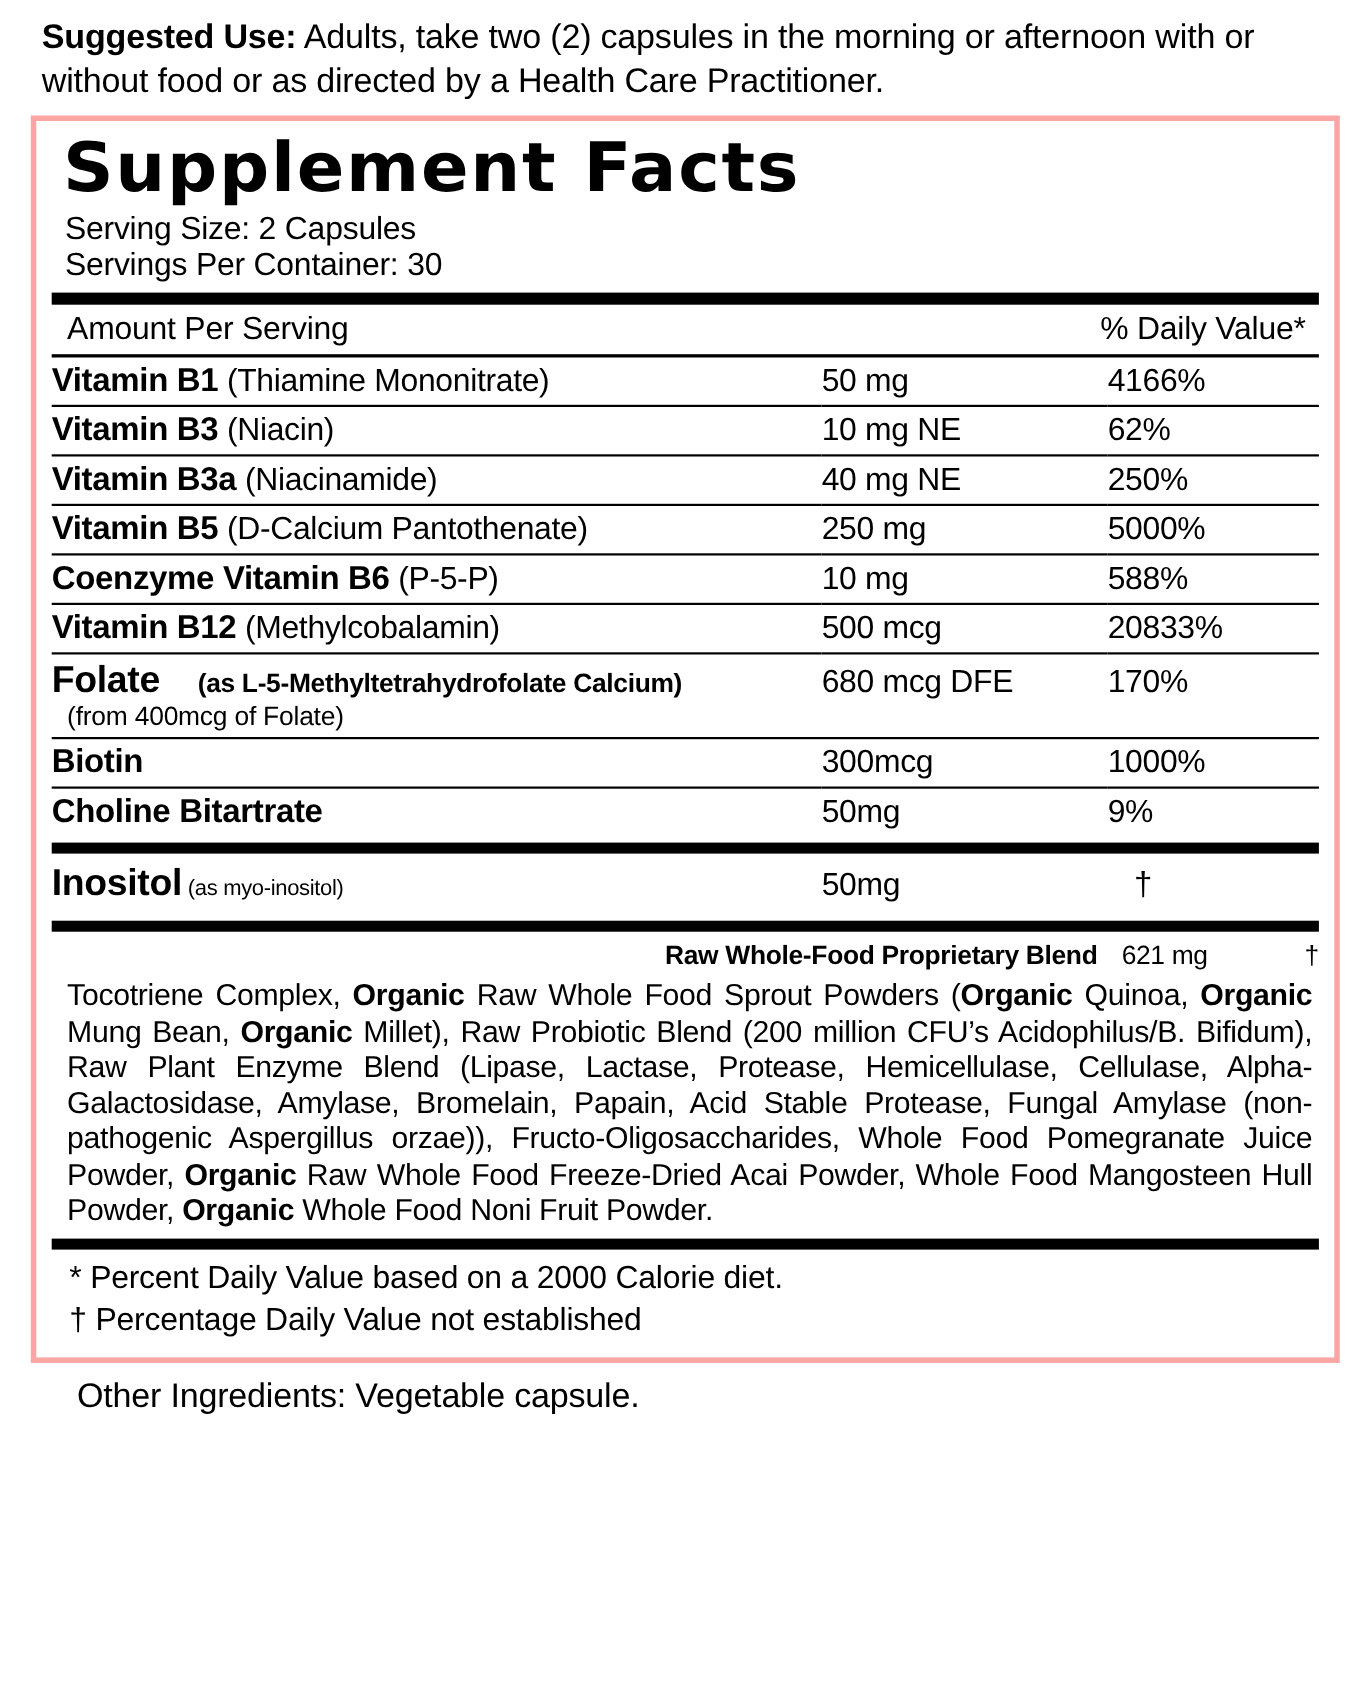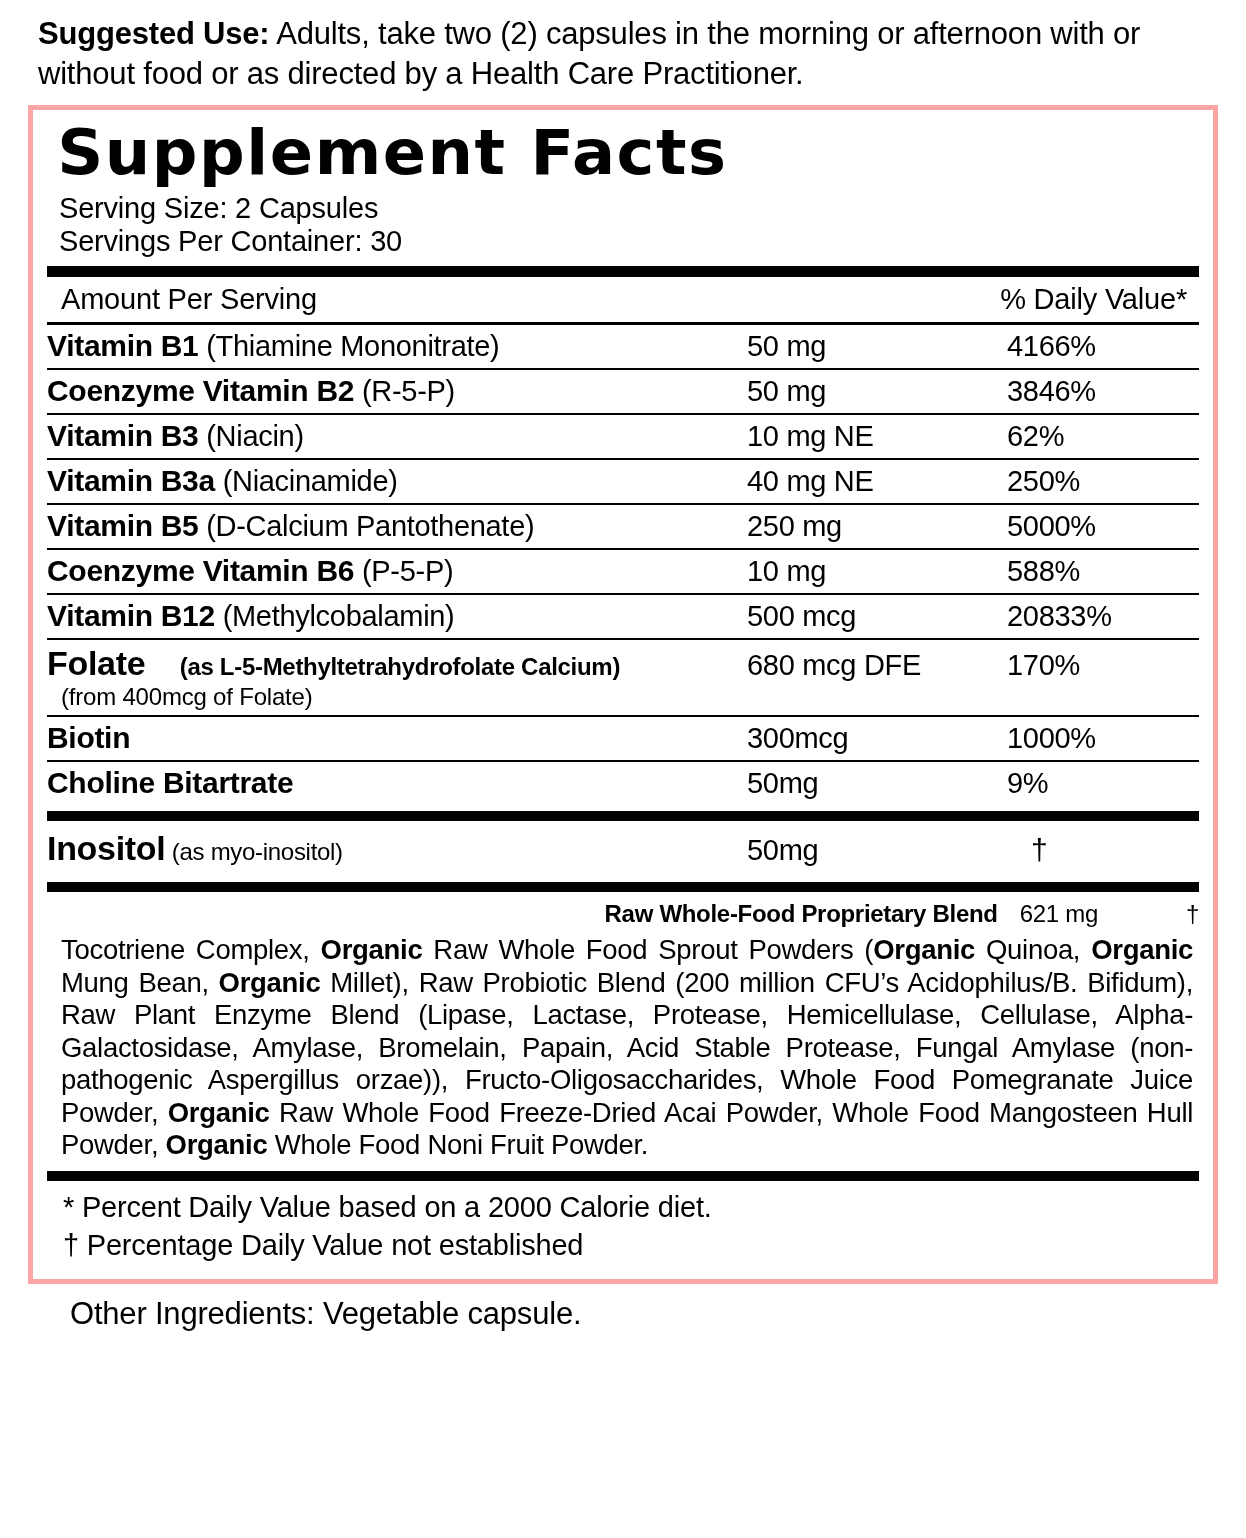--- a/index.html
+++ b/index.html
@@ -148,21 +148,21 @@
     font-weight: bold;
     font-size: 24px;
     margin-left: 28px;
   }
   .inositol-name {
     font-weight: bold;
     font-size: 34px;
   }
   .inositol-paren {
     font-weight: normal;
-    font-size: 24px;
+    font-size: 20px;
   }
   .dagger {
     font-size: 30px;
     padding-left: 24px;
   }
 
   
   .blend-row {
     display: flex;
     align-items: baseline;
@@ -228,25 +228,20 @@
     <div class="rule-thin"></div>
 
     <table class="nutrients">
       <tbody>
         <tr>
           <td class="c-name"><span class="nm-bold">Vitamin B1</span><span class="nm-reg"> (Thiamine Mononitrate)</span></td>
           <td class="c-amt">50 mg</td>
           <td class="c-dv">4166%</td>
         </tr>
         <tr>
-          <td class="c-name"><span class="nm-bold">Coenzyme Vitamin B2</span><span class="nm-reg"> (R-5-P)</span></td>
-          <td class="c-amt">50 mg</td>
-          <td class="c-dv">3846%</td>
-        </tr>
-        <tr>
           <td class="c-name"><span class="nm-bold">Vitamin B3</span><span class="nm-reg"> (Niacin)</span></td>
           <td class="c-amt">10 mg NE</td>
           <td class="c-dv">62%</td>
         </tr>
         <tr>
           <td class="c-name"><span class="nm-bold">Vitamin B3a</span><span class="nm-reg"> (Niacinamide)</span></td>
           <td class="c-amt">40 mg NE</td>
           <td class="c-dv">250%</td>
         </tr>
         <tr>

